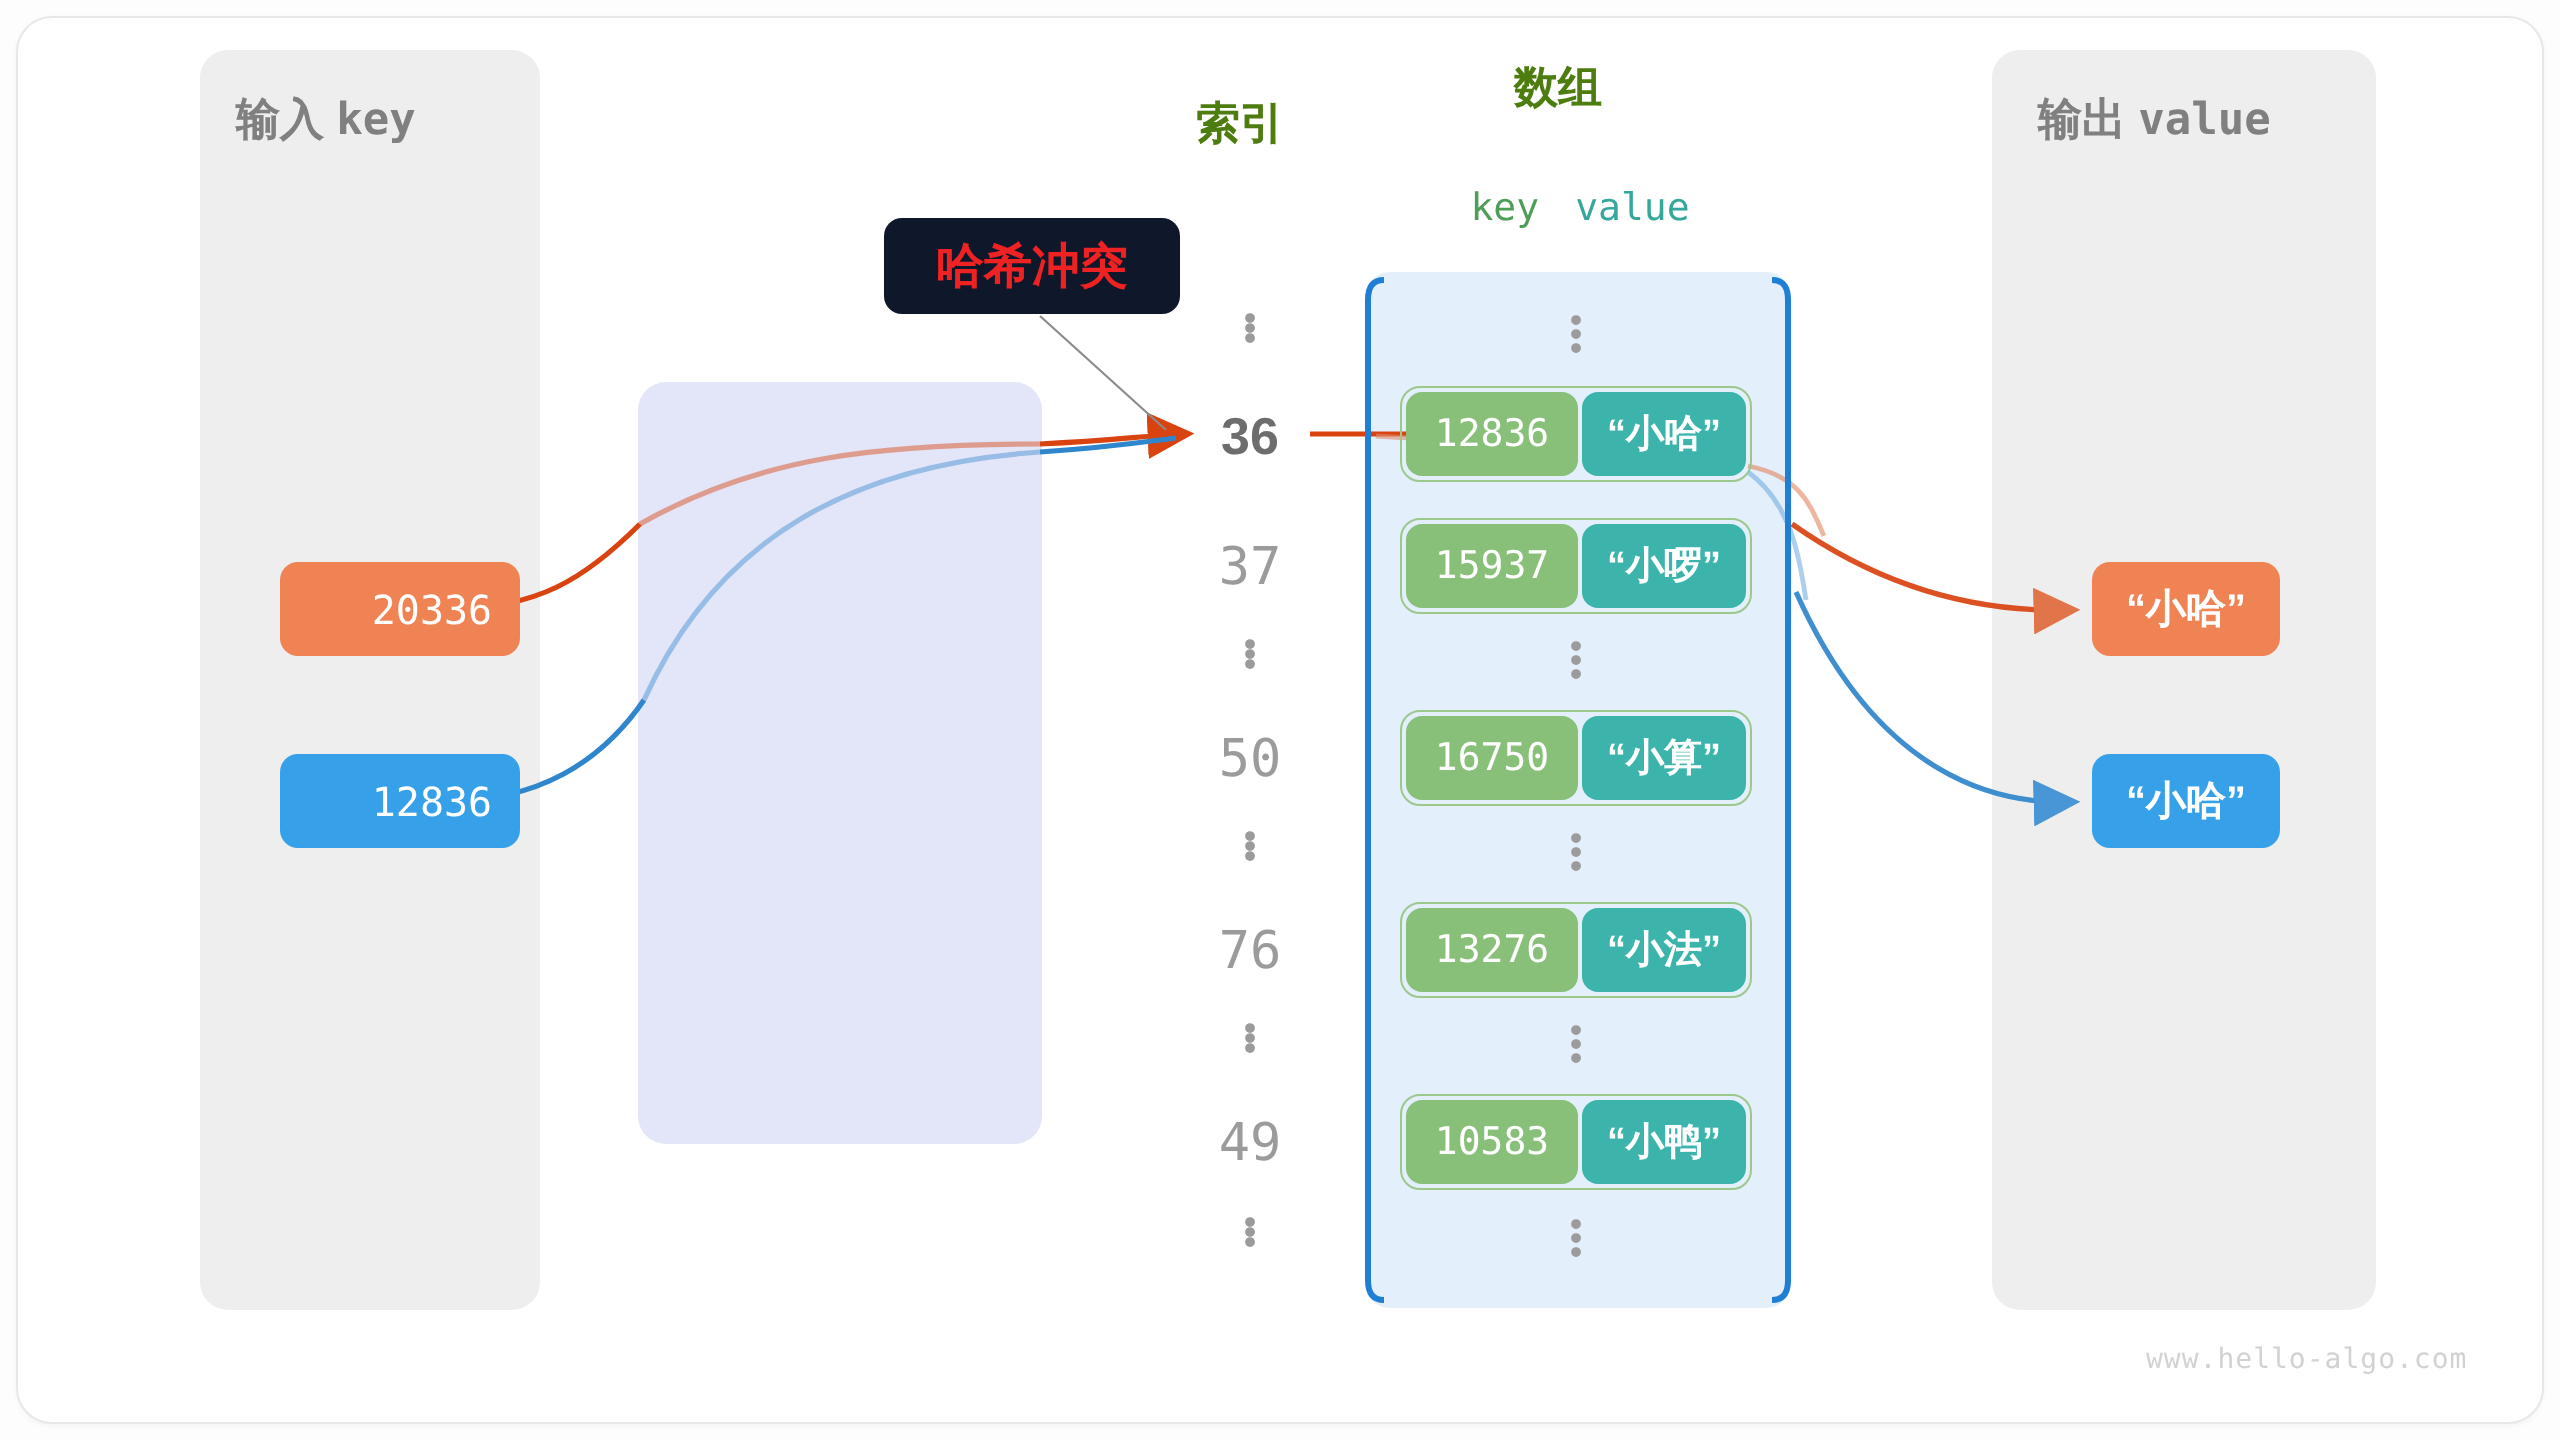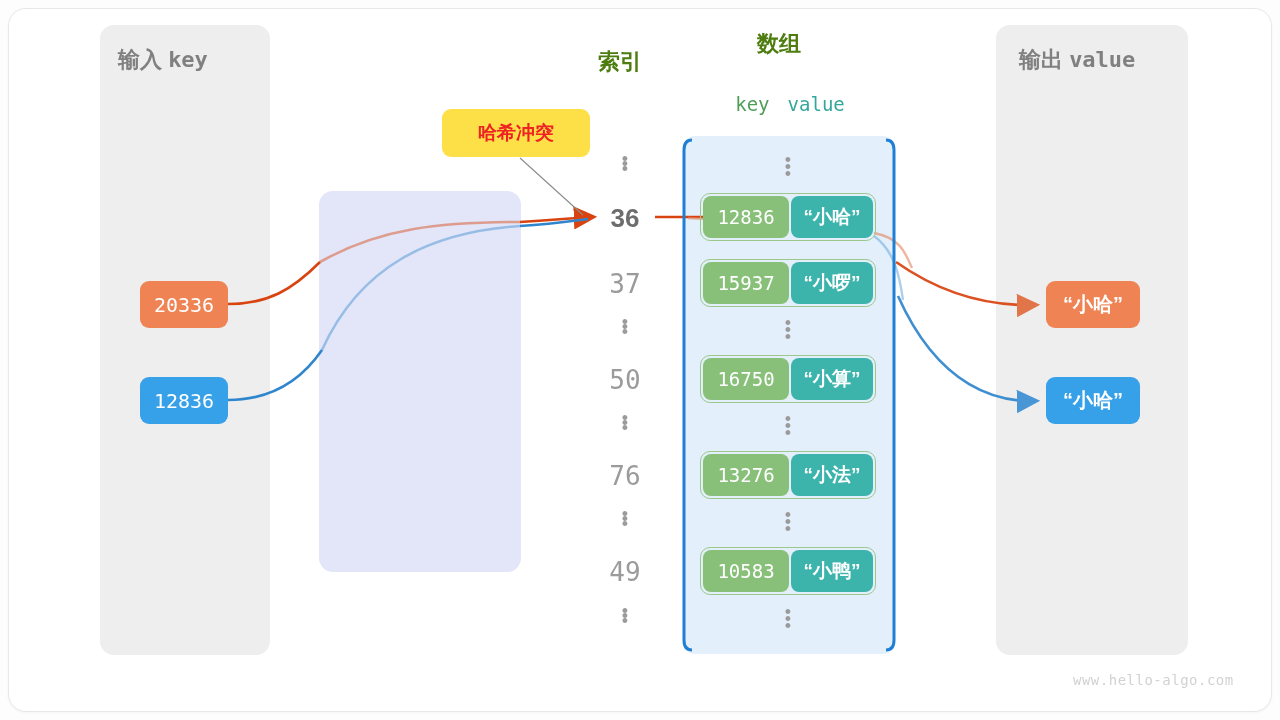--- a/index.html
+++ b/index.html
@@ -113,42 +113,43 @@
     color: #3a46c8;
   }
 
   
   #collision-badge {
     position: absolute;
     left: 442px;
     top: 109px;
     width: 148px;
     height: 48px;
-    background: #fde047;
+    background: #0f172a;
     border-radius: 9px;
     display: flex;
     align-items: center;
     justify-content: center;
-    font-size: 19px;
+    font-size: 24px;
     font-weight: bold;
     color: #ee2222;
   }
 
   
   .key-chip {
     position: absolute;
     width: 88px;
     height: 47px;
     border-radius: 9px;
     display: flex;
     align-items: center;
     justify-content: center;
     font-family: "DejaVu Sans Mono", "Liberation Mono", monospace;
     font-size: 20px;
     color: #ffffff;
+    padding-left: 32px;
   }
   #key-chip-0 { left: 140px; top: 281px; background: #ef8354; }
   #key-chip-1 { left: 140px; top: 377px; background: #36a0e8; }
 
   
   .out-chip {
     position: absolute;
     width: 94px;
     height: 47px;
     border-radius: 9px;

